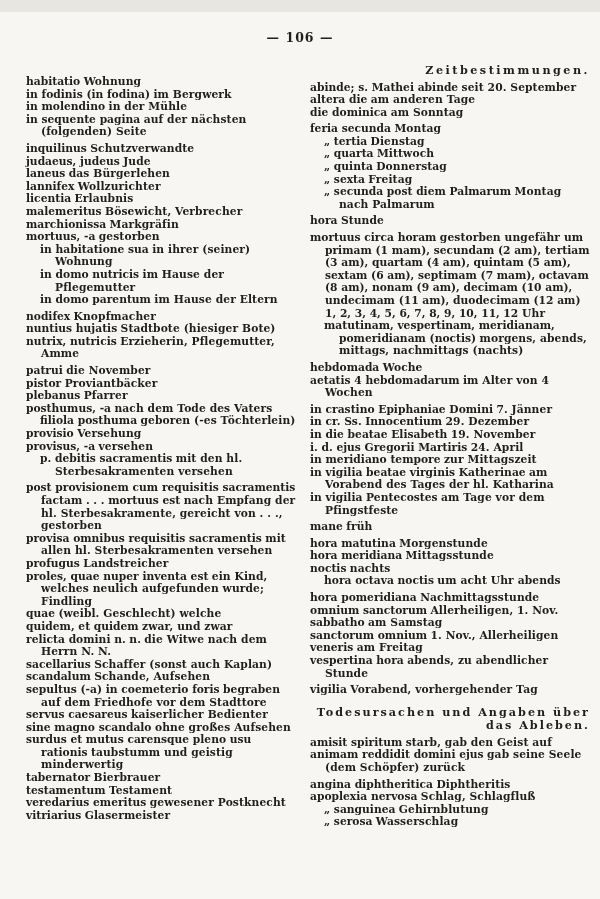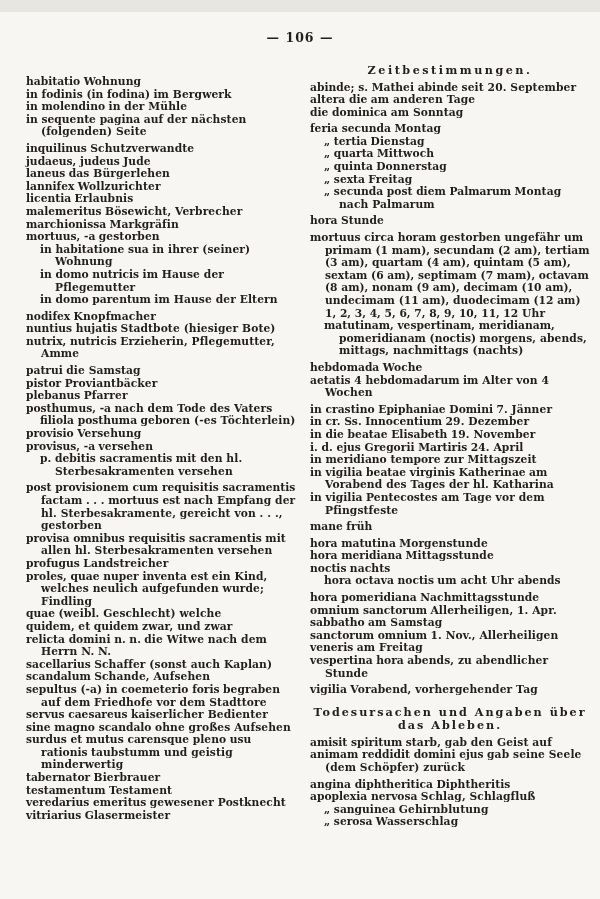--- a/index.html
+++ b/index.html
@@ -14,21 +14,21 @@
   }
   .col { position:absolute; font-size:10.7px; line-height:12.6px; }
   .col-left  { left:26px;  width:272px; top:64px; }
   .col-right { left:310px; width:280px; top:50px; }
   .entry { margin:0; text-indent:-15px; padding-left:15px; }
   .entry.ind1 { margin-left:14px; }
   .entry.gap { margin-top:4px; }
   .la { font-weight:bold; }
   .de { font-weight:bold; letter-spacing:0.1px; }
   .sec-head {
-    text-align:center; font-weight:bold; font-size:11.2px;
+    text-align:right; font-weight:bold; font-size:11.2px;
     letter-spacing:2.5px; margin:2px 0 4px 0; line-height:13.5px;
   }
   .sec-head.second { margin-top:9px; letter-spacing:2px; }
   .scan-edge {
     position:absolute; left:0; right:0; bottom:0; height:7px;
     background:linear-gradient(to bottom, rgba(248,246,242,0), #b7b4ae);
   }
 </style>
 </head>
 <body>
@@ -47,21 +47,21 @@
       <p class="entry"><span class="la">licentia</span> <span class="de">Erlaubnis</span></p>
       <p class="entry"><span class="la">malemeritus</span> <span class="de">Bösewicht, Verbrecher</span></p>
       <p class="entry"><span class="la">marchionissa</span> <span class="de">Markgräfin</span></p>
       <p class="entry"><span class="la">mortuus, -a</span> <span class="de">gestorben</span></p>
       <p class="entry ind1"><span class="la">in habitatione sua</span> <span class="de">in ihrer (seiner) Wohnung</span></p>
       <p class="entry ind1"><span class="la">in domo nutricis</span> <span class="de">im Hause der Pflegemutter</span></p>
       <p class="entry ind1"><span class="la">in domo parentum</span> <span class="de">im Hause der Eltern</span></p>
       <p class="entry gap"><span class="la">nodifex</span> <span class="de">Knopfmacher</span></p>
       <p class="entry"><span class="la">nuntius hujatis</span> <span class="de">Stadtbote (hiesiger Bote)</span></p>
       <p class="entry"><span class="la">nutrix, nutricis</span> <span class="de">Erzieherin, Pflegemutter, Amme</span></p>
-      <p class="entry gap"><span class="la">patrui</span> <span class="de">die Samstag</span></p>
+      <p class="entry gap"><span class="la">patrui</span> <span class="de">die November</span></p>
       <p class="entry"><span class="la">pistor</span> <span class="de">Proviantbäcker</span></p>
       <p class="entry"><span class="la">plebanus</span> <span class="de">Pfarrer</span></p>
       <p class="entry"><span class="la">posthumus, -a</span> <span class="de">nach dem Tode des Vaters</span></p>
       <p class="entry ind1"><span class="la">filiola posthuma</span> <span class="de">geboren (-es Töchterlein)</span></p>
       <p class="entry"><span class="la">provisio</span> <span class="de">Versehung</span></p>
       <p class="entry"><span class="la">provisus, -a</span> <span class="de">versehen</span></p>
       <p class="entry ind1"><span class="la">p. debitis sacramentis</span> <span class="de">mit den hl. Sterbesakramenten versehen</span></p>
       <p class="entry gap"><span class="la">post provisionem cum requisitis sacramentis factam . . . mortuus est</span> <span class="de">nach Empfang der hl. Sterbesakramente, gereicht von . . ., gestorben</span></p>
       <p class="entry"><span class="la">provisa omnibus requisitis sacramentis</span> <span class="de">mit allen hl. Sterbesakramenten versehen</span></p>
       <p class="entry"><span class="la">profugus</span> <span class="de">Landstreicher</span></p>
@@ -102,21 +102,21 @@
       <p class="entry"><span class="la">i. d. ejus Gregorii Martiris</span> <span class="de">24. April</span></p>
       <p class="entry"><span class="la">in meridiano tempore</span> <span class="de">zur Mittagszeit</span></p>
       <p class="entry"><span class="la">in vigilia beatae virginis Katherinae</span> <span class="de">am Vorabend des Tages der hl. Katharina</span></p>
       <p class="entry"><span class="la">in vigilia Pentecostes</span> <span class="de">am Tage vor dem Pfingstfeste</span></p>
       <p class="entry gap"><span class="la">mane</span> <span class="de">früh</span></p>
       <p class="entry gap"><span class="la">hora matutina</span> <span class="de">Morgenstunde</span></p>
       <p class="entry"><span class="la">hora meridiana</span> <span class="de">Mittagsstunde</span></p>
       <p class="entry"><span class="la">noctis</span> <span class="de">nachts</span></p>
       <p class="entry ind1"><span class="la">hora octava noctis</span> <span class="de">um acht Uhr abends</span></p>
       <p class="entry gap"><span class="la">hora pomeridiana</span> <span class="de">Nachmittagsstunde</span></p>
-      <p class="entry"><span class="la">omnium sanctorum</span> <span class="de">Allerheiligen, 1. Apr.</span></p>
+      <p class="entry"><span class="la">omnium sanctorum</span> <span class="de">Allerheiligen, 1. Nov.</span></p>
       <p class="entry"><span class="la">sabbatho</span> <span class="de">am Samstag</span></p>
       <p class="entry"><span class="la">sanctorum omnium</span> <span class="de">1. Nov., Allerheiligen</span></p>
       <p class="entry"><span class="la">veneris</span> <span class="de">am Freitag</span></p>
       <p class="entry"><span class="la">vespertina hora</span> <span class="de">abends, zu abendlicher Stunde</span></p>
       <p class="entry gap"><span class="la">vigilia</span> <span class="de">Vorabend, vorhergehender Tag</span></p>
       <div class="sec-head second">Todesursachen und Angaben über das Ableben.</div>
       <p class="entry"><span class="la">amisit spiritum</span> <span class="de">starb, gab den Geist auf</span></p>
       <p class="entry"><span class="la">animam reddidit domini ejus</span> <span class="de">gab seine Seele (dem Schöpfer) zurück</span></p>
       <p class="entry gap"><span class="la">angina diphtheritica</span> <span class="de">Diphtheritis</span></p>
       <p class="entry"><span class="la">apoplexia nervosa</span> <span class="de">Schlag, Schlagfluß</span></p>

